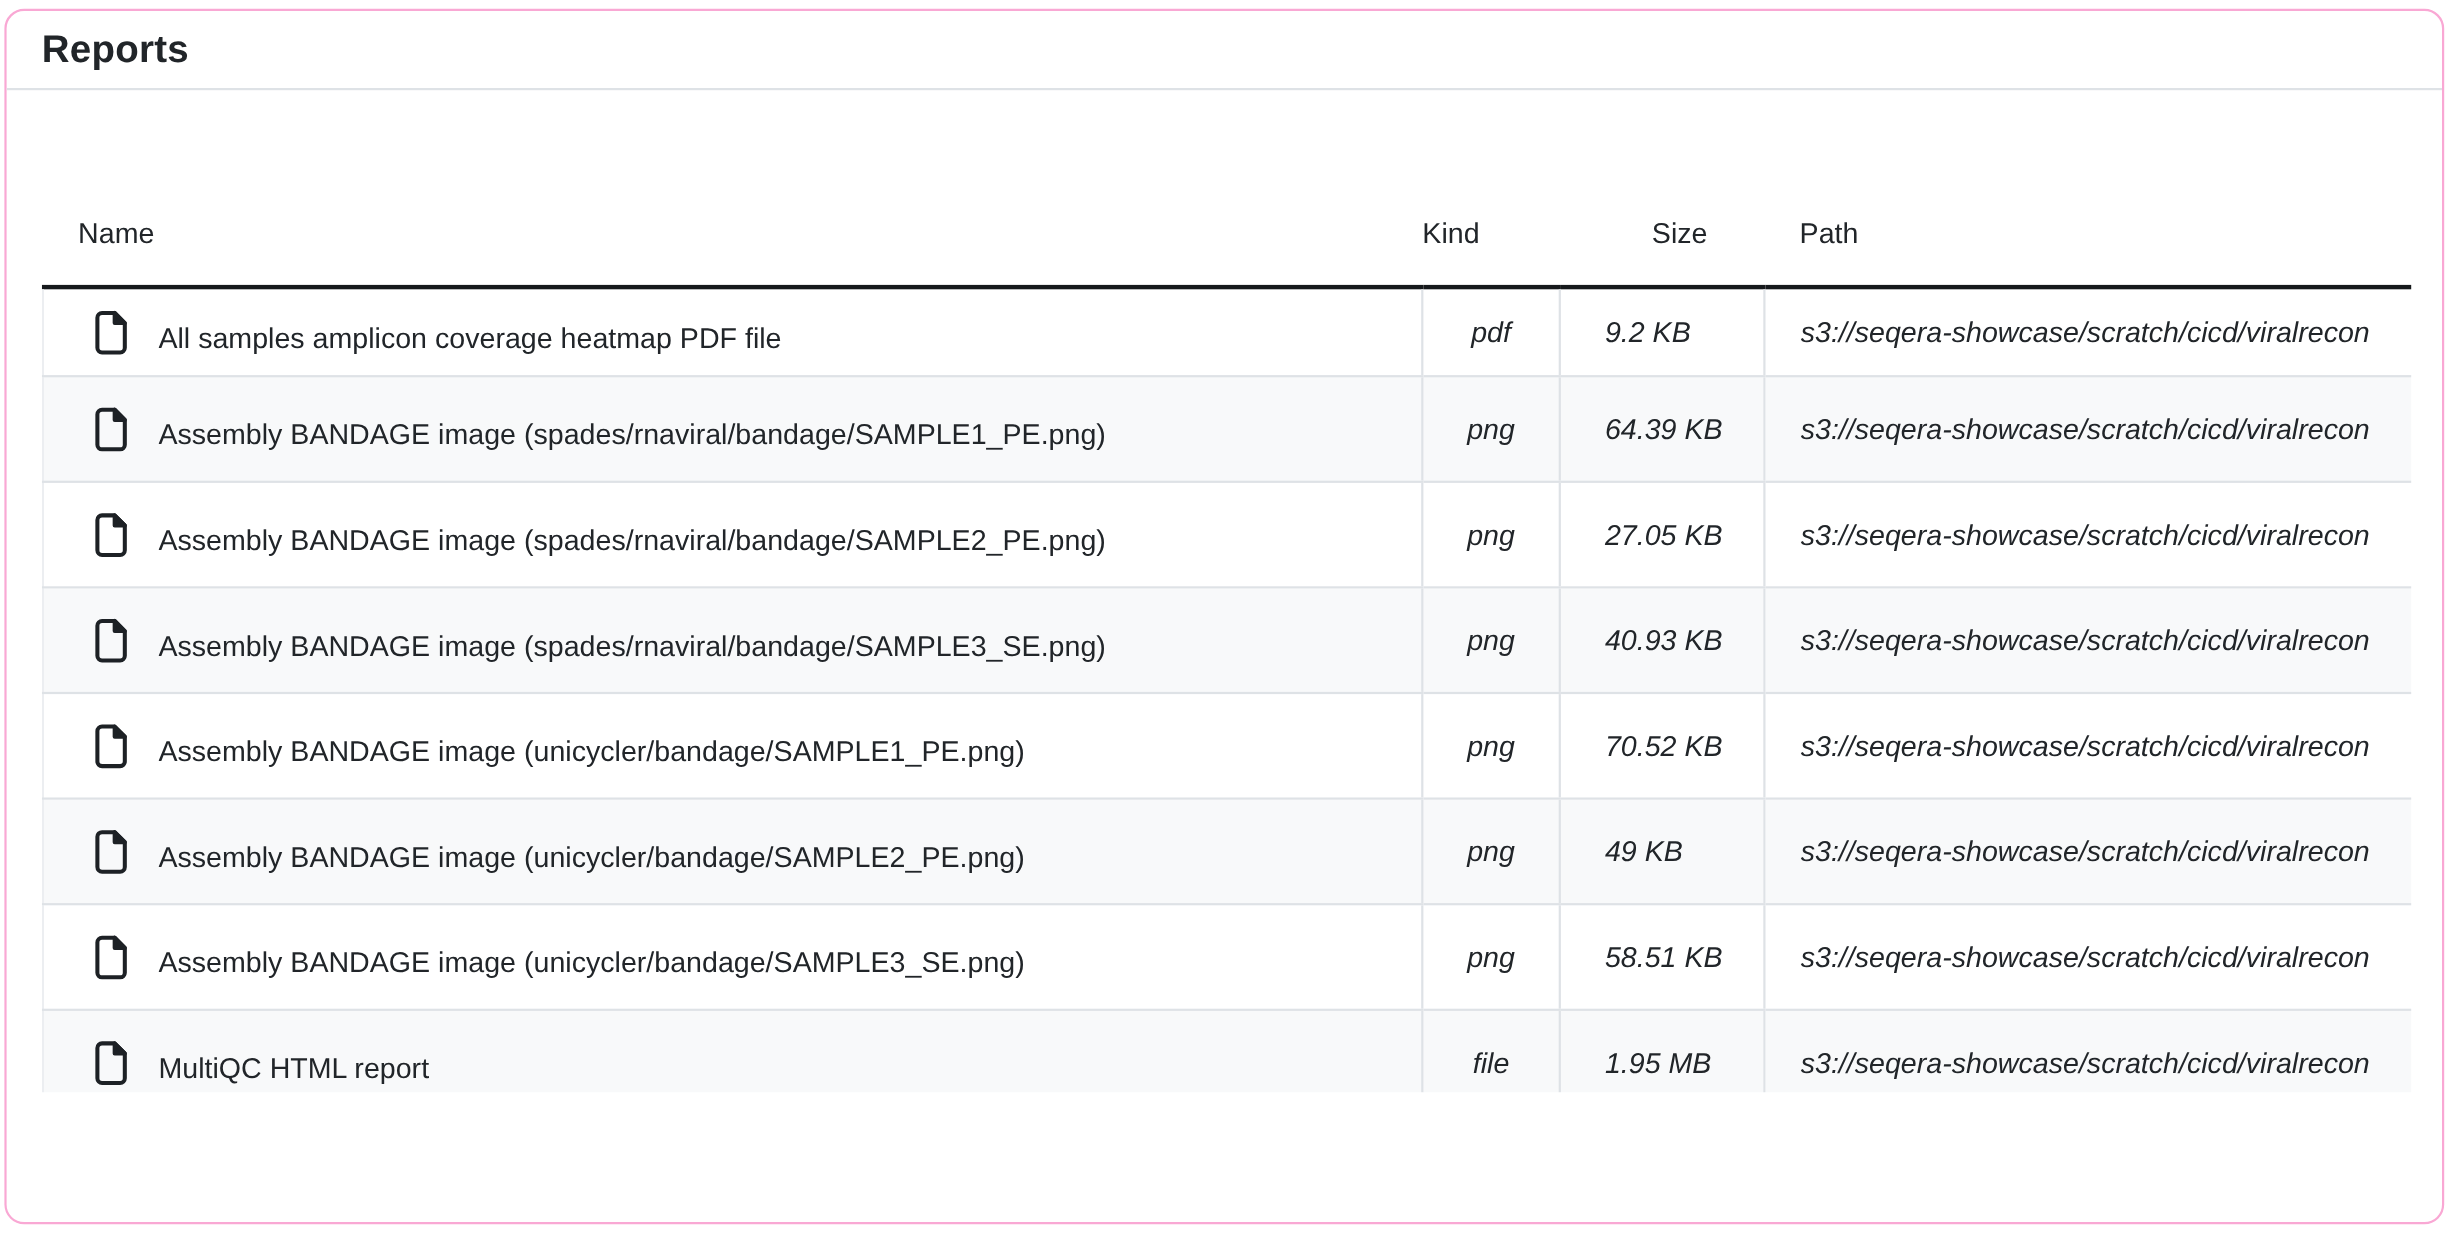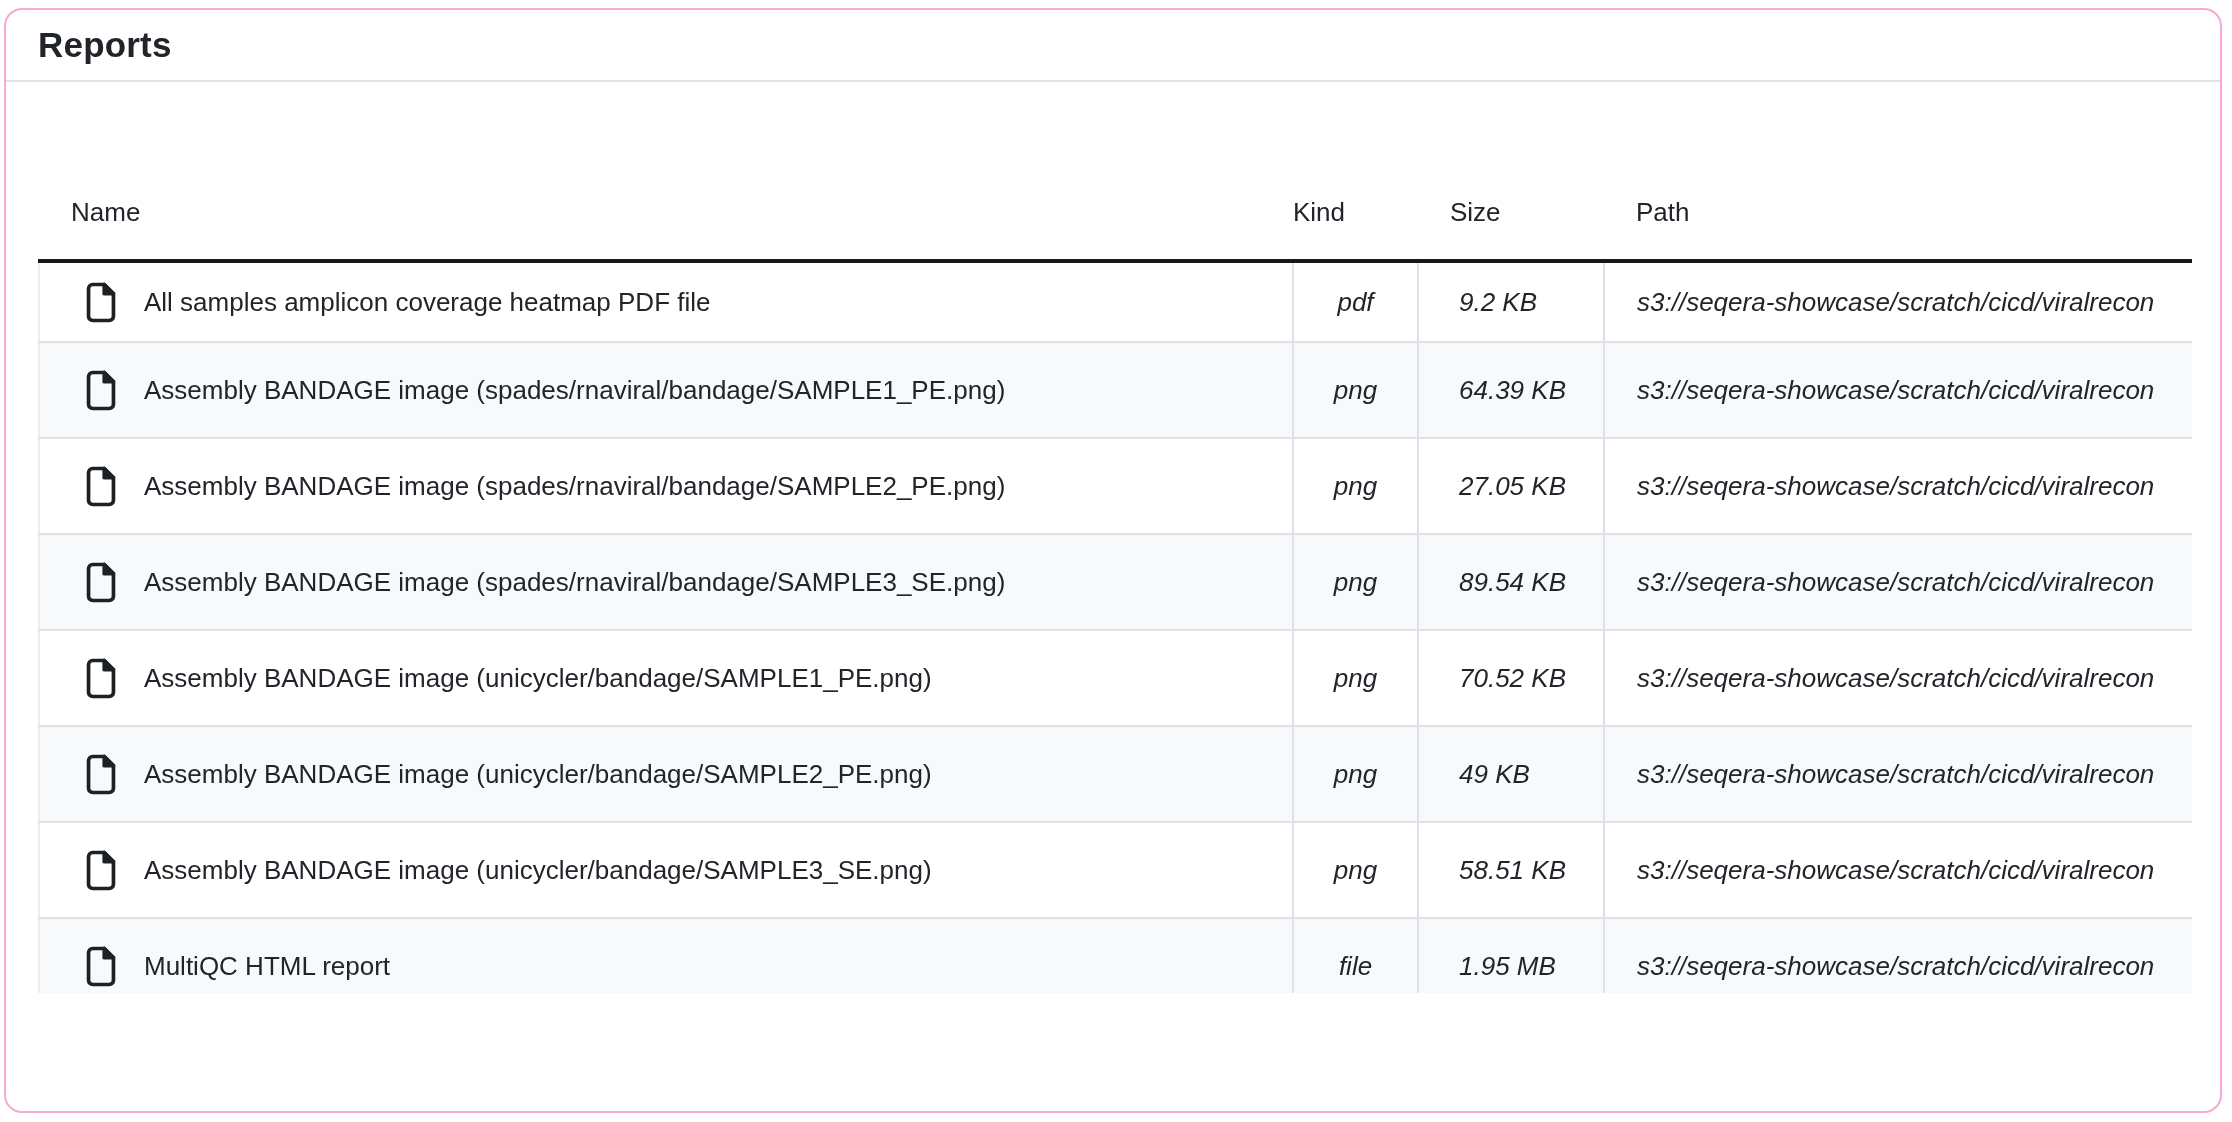--- a/index.html
+++ b/index.html
@@ -82,40 +82,40 @@
   thead th {
     height: 94px;
     padding: 0;
     text-align: left;
     font-weight: 400;
     vertical-align: middle;
     border-bottom: 4px solid #16191c;
   }
   thead th.h-name { padding-left: 32px; }
   thead th.h-kind { }
-  thead th.h-size { padding-left: 32px; }
+  thead th.h-size { padding-left: 32px; text-align: center; }
   thead th.h-path { padding-left: 32px; }
 
   tbody td {
     height: 94px;
     padding: 0;
     vertical-align: middle;
     border-bottom: 2px solid #dee2e6;
     background-clip: padding-box;
   }
   tbody tr.first td { height: 78px; }
   tbody tr:nth-child(even) td { background-color: #f8f9fa; }
   tbody td.cell-name { border-left: 2px solid #eceef1; }
   tbody td.cell-kind,
   tbody td.cell-size,
   tbody td.cell-path { border-left: 2px solid #dee2e6; font-style: italic; }
 
   .namewrap {
     display: flex;
-    align-items: center;
+    align-items: flex-end;
     padding-left: 44px;
     gap: 26px;
   }
   .file-ic { flex: 0 0 auto; display: inline-flex; }
   .nm-text { white-space: nowrap; overflow: hidden; }
 
   tbody td.cell-kind { text-align: center; }
   tbody td.cell-size { padding-left: 40px; white-space: nowrap; }
   tbody td.cell-path { padding-left: 32px; white-space: nowrap; overflow: hidden; }
 </style>
@@ -198,21 +198,21 @@
         <span class="file-ic">
           <svg viewBox="0 0 24 28" width="34" height="41" fill="none" stroke="#1d2125" stroke-width="2.6" stroke-linejoin="round" stroke-linecap="round">
             <path d="M14.3 1.3 H6.2 A3 3 0 0 0 3.2 4.3 V23.7 A3 3 0 0 0 6.2 26.7 H17.8 A3 3 0 0 0 20.8 23.7 V7.8 Z"></path>
             <path d="M14.3 1.3 V7.8 H20.8 Z" fill="#1d2125"></path>
           </svg>
         </span>
         <span class="nm-text">Assembly BANDAGE image (spades/rnaviral/bandage/SAMPLE3_SE.png)</span>
       </div>
     </td>
     <td class="cell-kind">png</td>
-    <td class="cell-size">89.54 KB</td>
+    <td class="cell-size">40.93 KB</td>
     <td class="cell-path">s3://seqera-showcase/scratch/cicd/viralrecon</td>
   </tr>
             <tr>
     <td class="cell-name">
       <div class="namewrap">
         <span class="file-ic">
           <svg viewBox="0 0 24 28" width="34" height="41" fill="none" stroke="#1d2125" stroke-width="2.6" stroke-linejoin="round" stroke-linecap="round">
             <path d="M14.3 1.3 H6.2 A3 3 0 0 0 3.2 4.3 V23.7 A3 3 0 0 0 6.2 26.7 H17.8 A3 3 0 0 0 20.8 23.7 V7.8 Z"></path>
             <path d="M14.3 1.3 V7.8 H20.8 Z" fill="#1d2125"></path>
           </svg>

